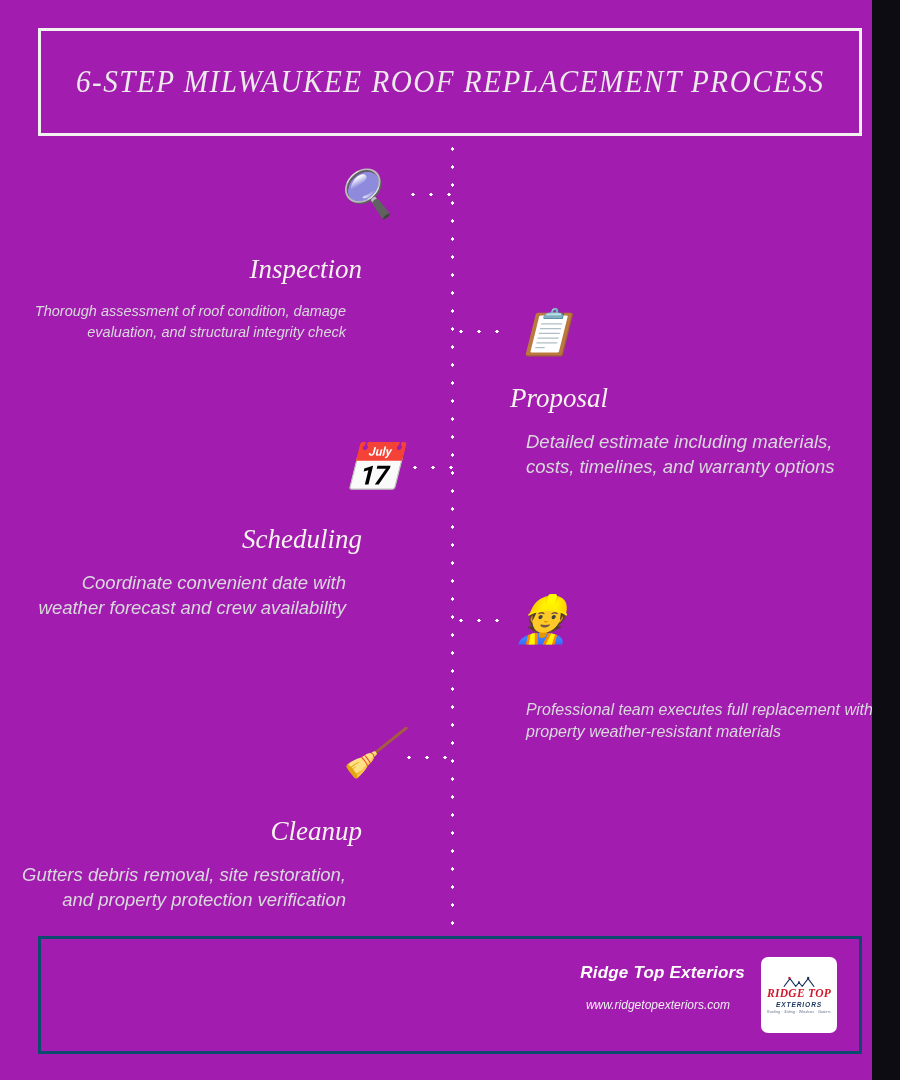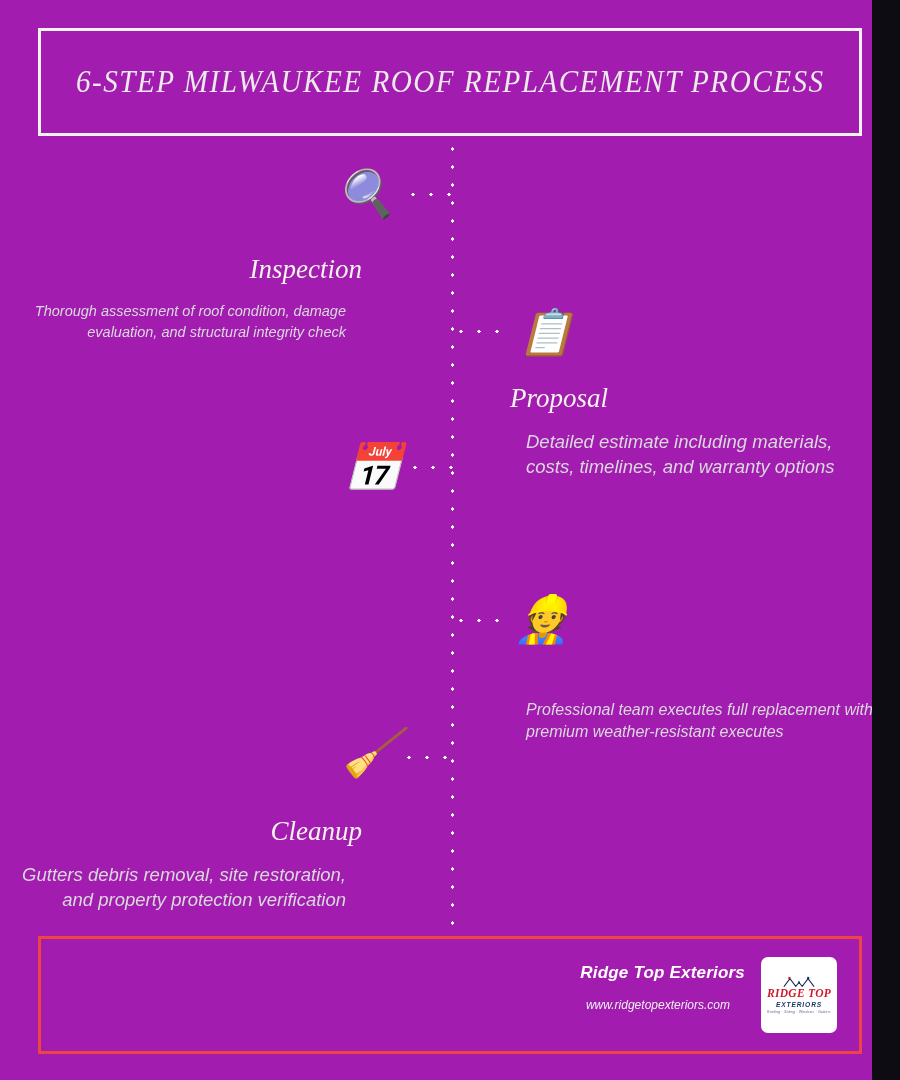--- a/index.html
+++ b/index.html
@@ -103,21 +103,21 @@
   .s5 .step-title { font-size: 27px; }
   .s5 .step-desc  { font-size: 18.5px; }
 
   
   .footer-frame {
     position: absolute;
     left: 38px;
     top: 936px;
     width: 824px;
     height: 118px;
-    border: 3px solid #ef4444;
+    border: 3px solid #0c4a6e;
     box-sizing: border-box;
     display: flex;
     align-items: center;
     justify-content: flex-end;
     padding-right: 22px;
   }
   .footer-text { text-align: right; margin-right: 16px; }
   .footer-company {
     color: #ffffff;
     font-size: 17px;
@@ -192,26 +192,32 @@
 
   <div class="step right-side s2" style="top:383px;">
     <div class="step-inner">
       <h2 class="step-title">Proposal</h2>
       <p class="step-desc">Detailed estimate including materials, costs, timelines, and warranty options</p>
     </div>
   </div>
   <div class="step-emoji" style="left:518px; top:310px; font-size:45px;">📋</div>
   <div class="connector" style="left:452px; top:329px; width:58px;"></div>
 
+  <div class="step left-side s3" style="top:524px;">
+    <div class="step-inner">
+      <h2 class="step-title">Scheduling</h2>
+      <p class="step-desc">Coordinate convenient date with weather forecast and crew availability</p>
+    </div>
+  </div>
   <div class="step-emoji" style="left:344px; top:444px; font-size:47px;">📅</div>
   <div class="connector" style="left:406px; top:465px; width:50px;"></div>
 
   <div class="step right-side s4" style="top:683px;">
     <div class="step-inner">
-      <p class="step-desc">Professional team executes full replacement with premium weather-resistant executes</p>
+      <p class="step-desc">Professional team executes full replacement with property weather-resistant materials</p>
     </div>
   </div>
   <div class="step-emoji" style="left:514px; top:596px; font-size:46px;">👷</div>
   <div class="connector" style="left:452px; top:618px; width:56px;"></div>
 
   <div class="step left-side s5" style="top:816px;">
     <div class="step-inner">
       <h2 class="step-title">Cleanup</h2>
       <p class="step-desc">Gutters debris removal, site restoration, and property protection verification</p>
     </div>

